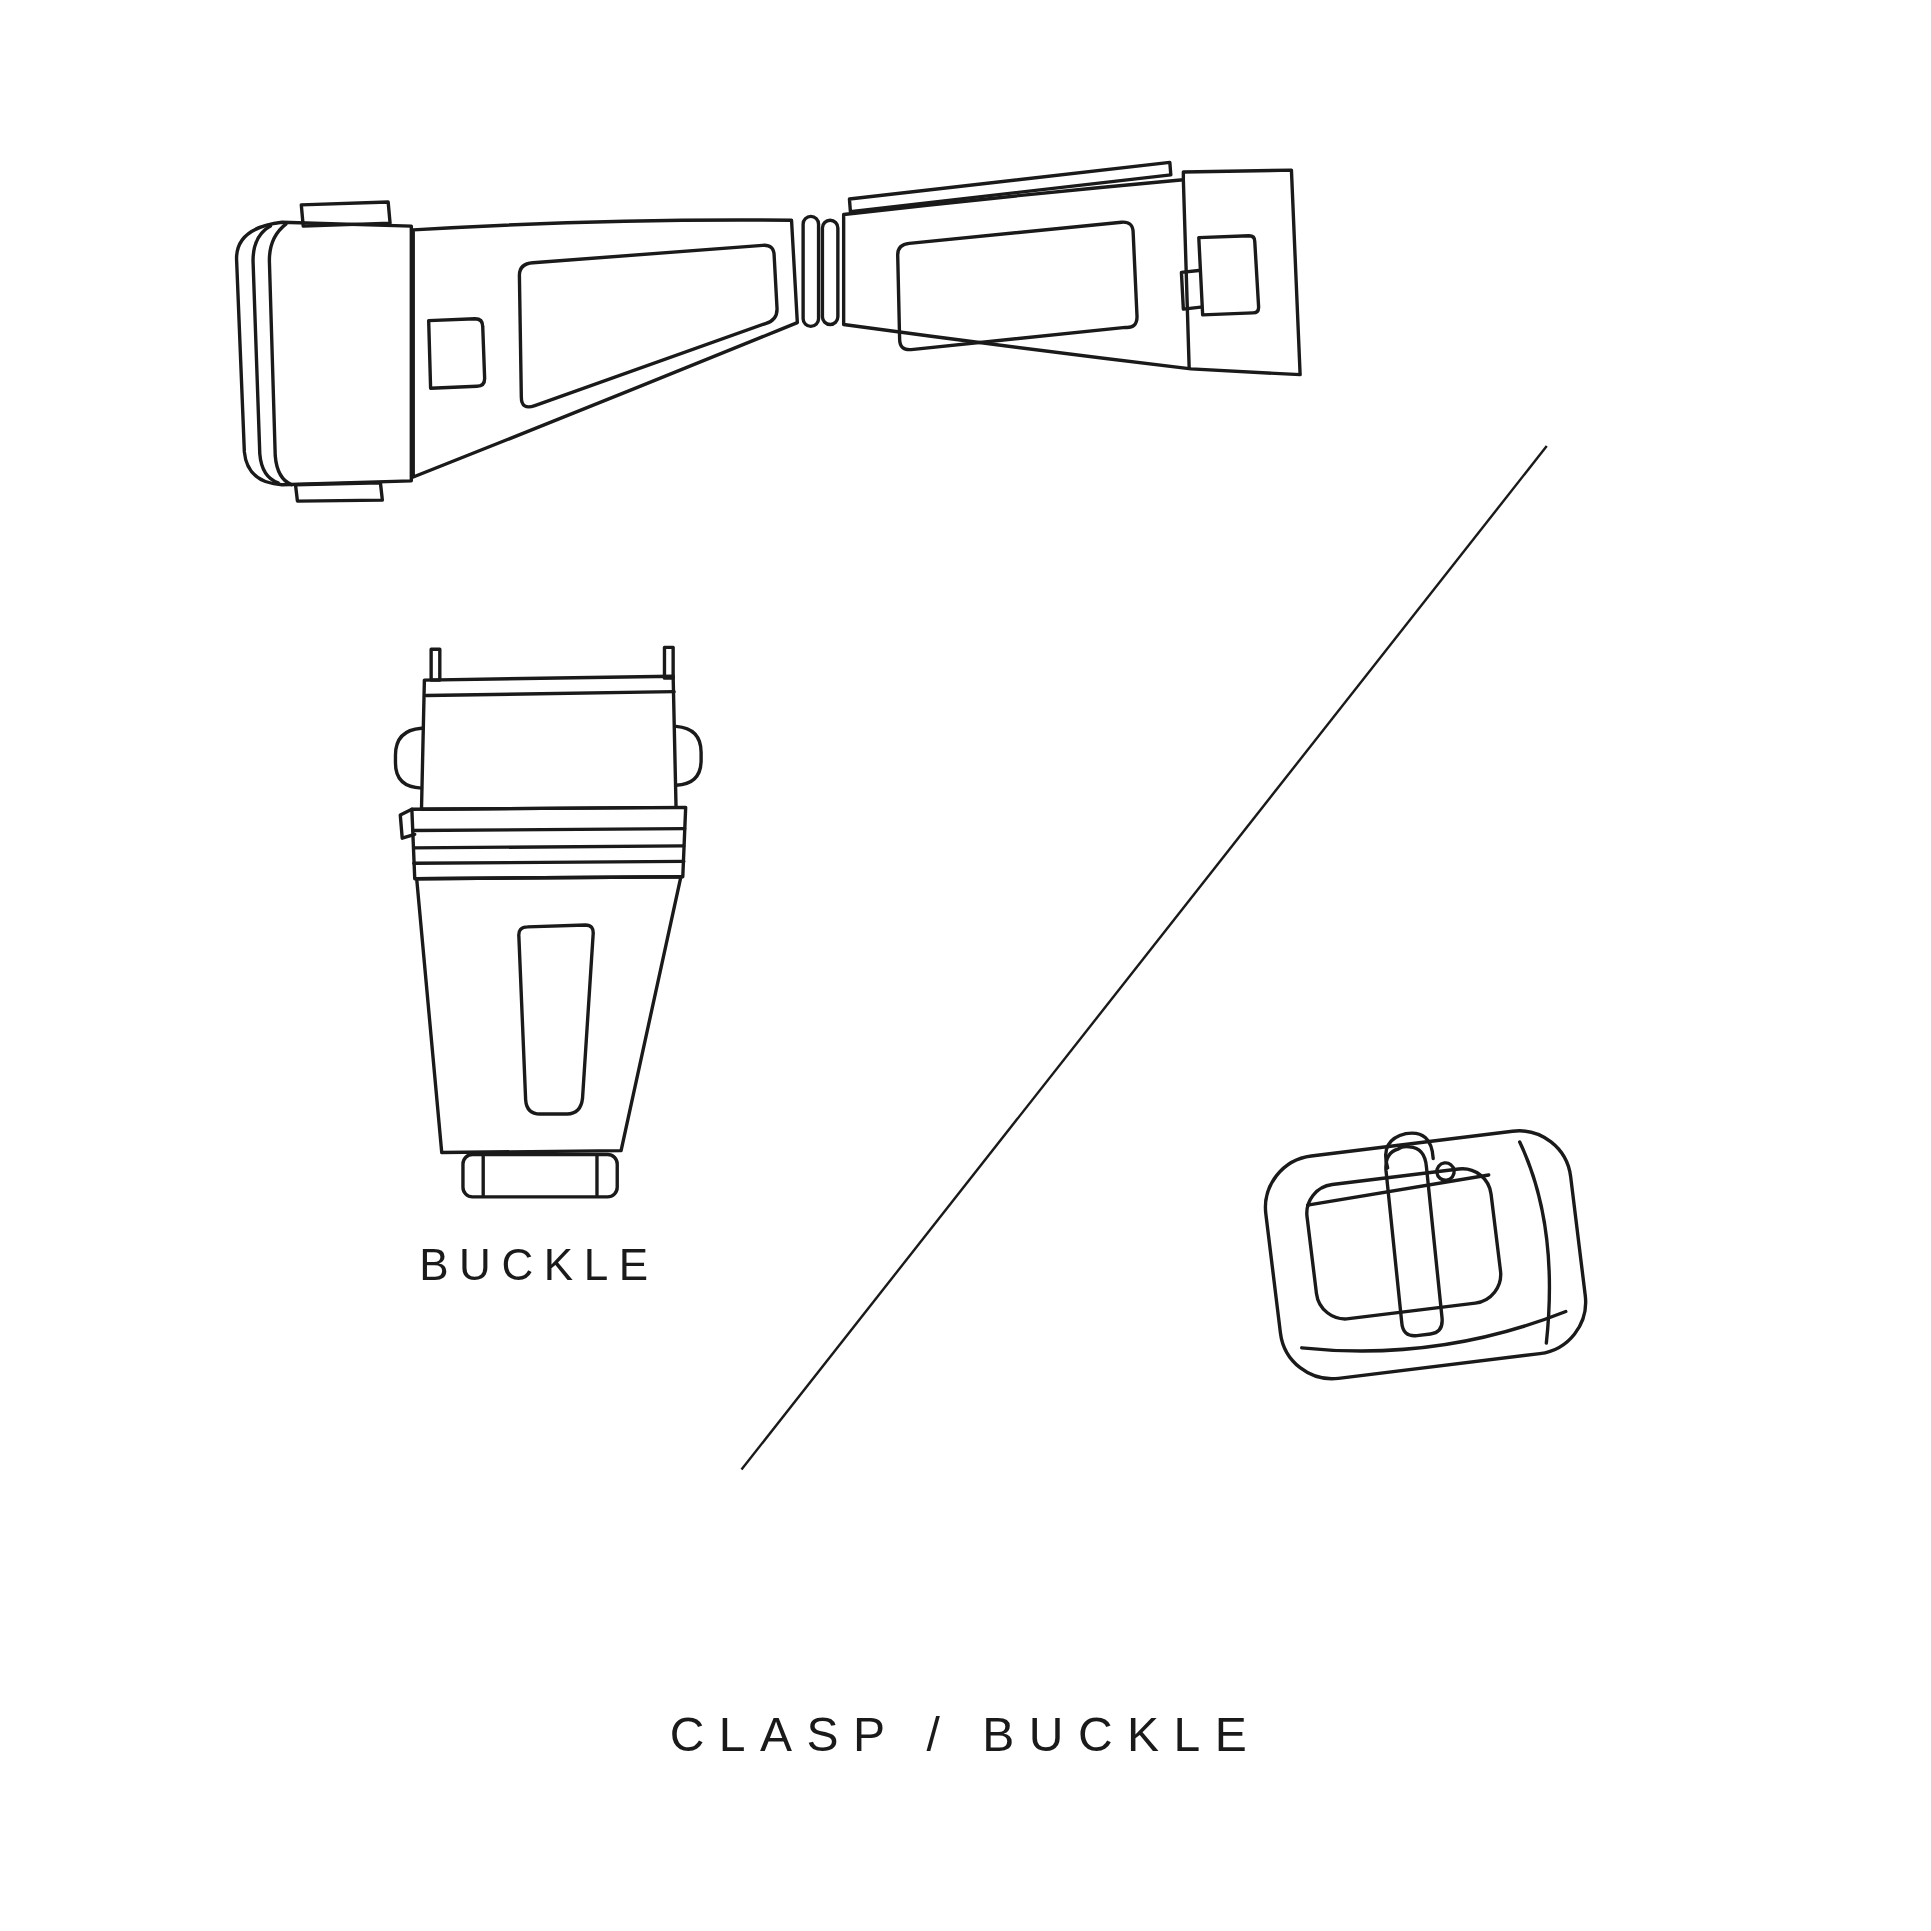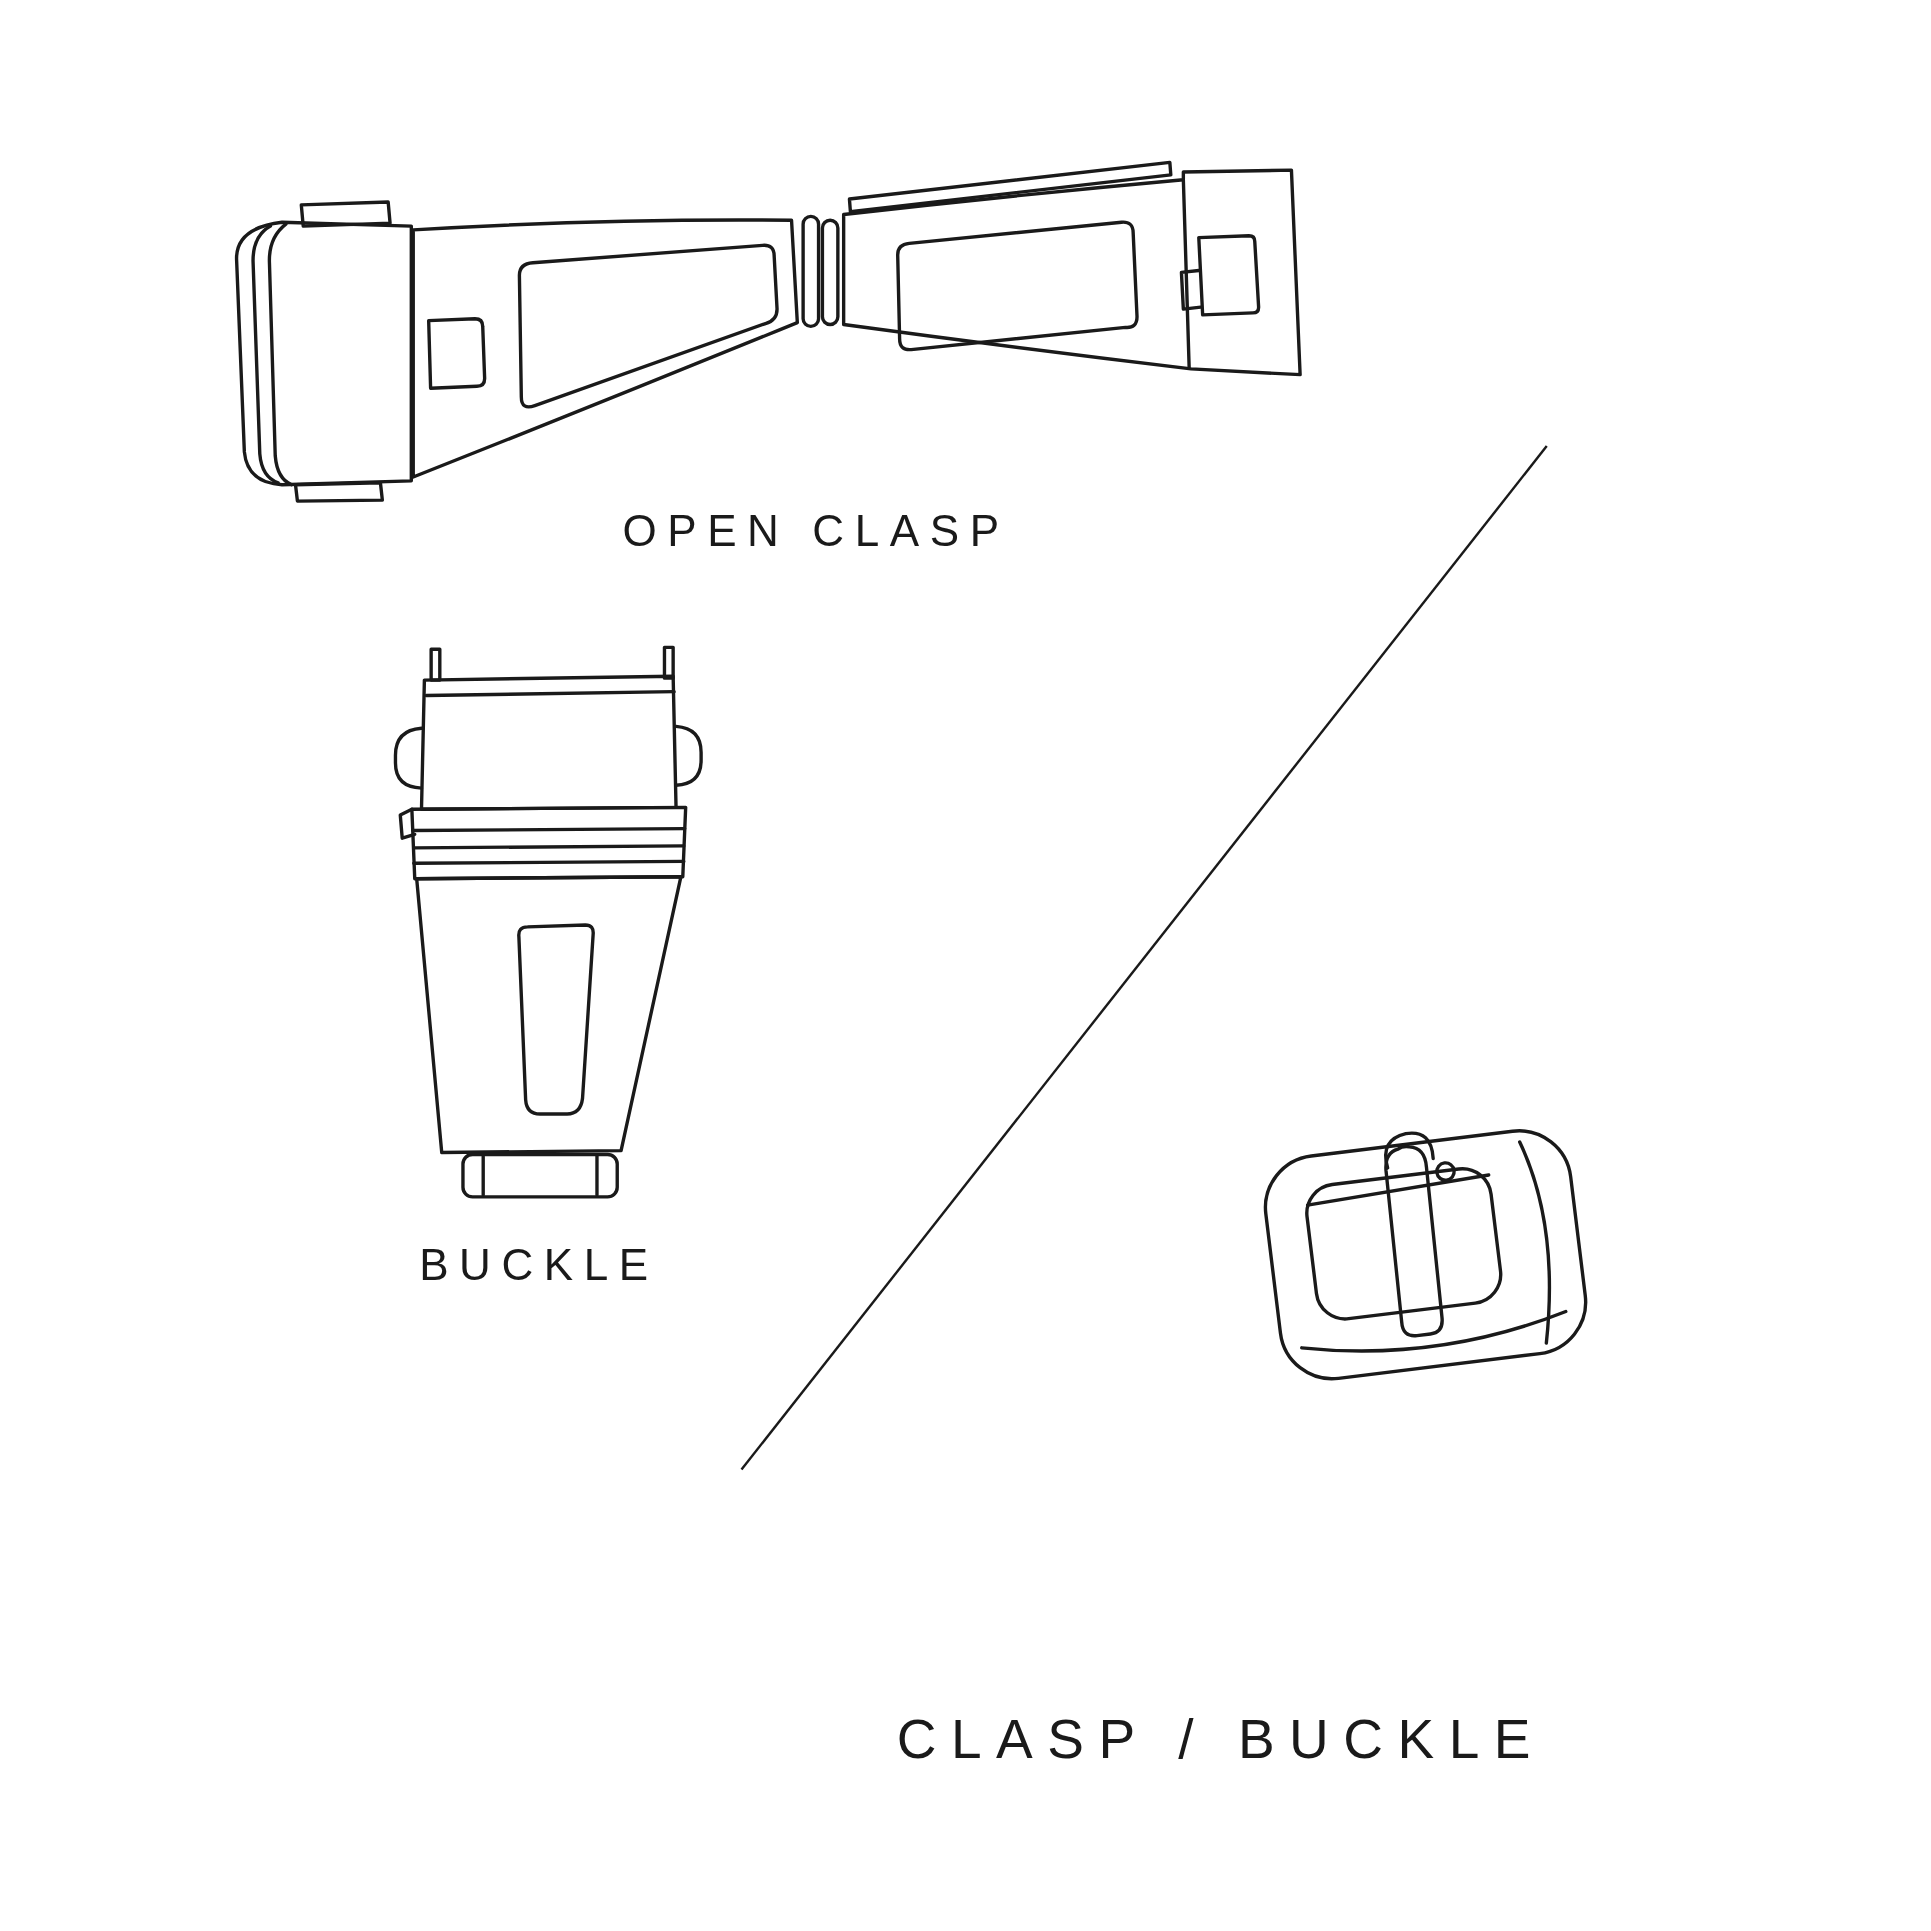--- a/index.html
+++ b/index.html
@@ -31,24 +31,24 @@
   .caption {
     color: #1a1a1a;
     font-size: 44px;
     font-weight: 400;
     letter-spacing: 10.6px;
     text-align: center;
     white-space: nowrap;
   }
   .title {
     color: #1a1a1a;
-    font-size: 55px;
+    font-size: 48px;
     font-weight: 500;
     letter-spacing: 14.5px;
-    text-align: right;
+    text-align: center;
     white-space: nowrap;
   }
 </style>
 </head>
 <body>
 
 <div class="abs" style="left:0;top:0;width:1931px;height:1931px;">
 
   <svg class="abs" style="left:222px;top:145px;" width="1086" height="359" viewBox="0 0 1125 372">
     <g class="line-art">
@@ -68,21 +68,20 @@
 
       <path d="M 644,72 Q 820,52 996,36 L 996,28 L 1108,26 L 1117,238 L 1004,232 Q 820,210 644,186 Z"></path>
       <path d="M 996,36 L 1002,230"></path>
       <path d="M 650,56 L 982,18 L 983,31 L 651,69 Z"></path>
       <path d="M 712,102 L 932,80 Q 944,79 944,91 L 948,178 Q 948,190 936,189 L 714,212 Q 702,213 702,201 L 700,114 Q 700,103 712,102 Z"></path>
       <path d="M 1012,96 L 1064,94 Q 1070,94 1070,100 L 1074,168 Q 1074,174 1068,174 L 1016,176 Z"></path>
       <path d="M 1012,130 L 994,132 L 996,170 L 1014,168"></path>
     </g>
   </svg>
 
-  <div class="abs caption" style="left:512px;top:506px;width:608px;">OPEN CLASP</div>
 
   <svg class="abs" style="left:381px;top:645px;" width="323" height="560" viewBox="0 0 335 580">
     <g class="line-art">
 
       <rect x="52" y="4" width="9" height="32"></rect>
       <rect x="294" y="2" width="9" height="32"></rect>
 
       <path d="M 45,36 L 303,32 L 306,168 L 42,170 Z"></path>
       <path d="M 47,52 L 304,48"></path>
       <path d="M 42,86 Q 15,88 15,114 L 15,122 Q 15,147 42,148"></path>

